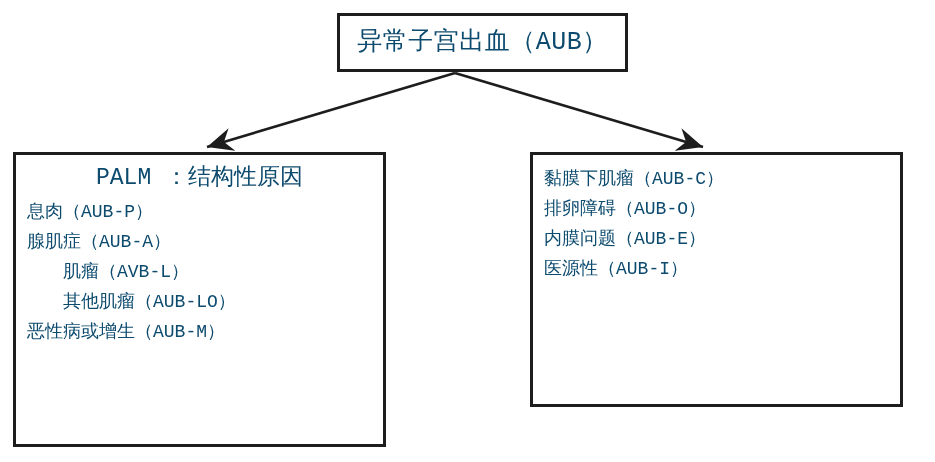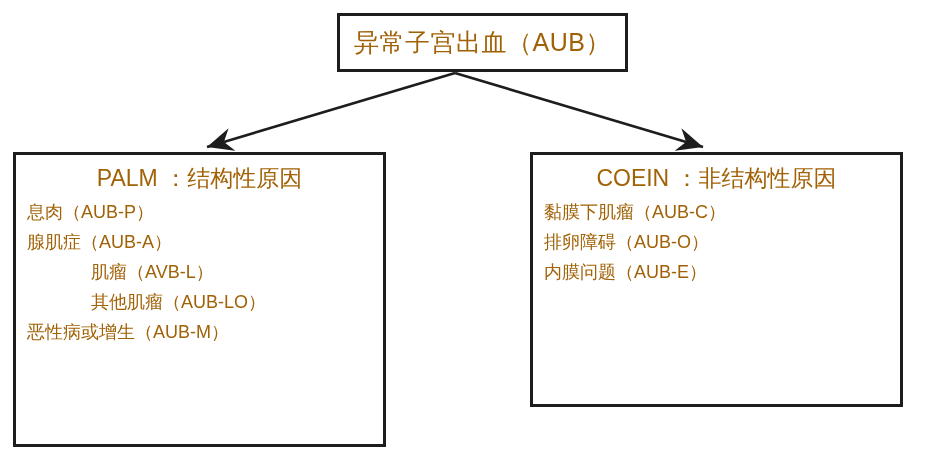--- a/index.html
+++ b/index.html
@@ -5,22 +5,22 @@
   html, body {
     margin: 0;
     padding: 0;
     background: #ffffff;
   }
   #canvas {
     position: relative;
     width: 935px;
     height: 462px;
     background: #ffffff;
-    font-family: Liberation Sans, sans-serif;
-    color: #a16207;
+    font-family: Liberation Mono, monospace;
+    color: #0c4a6e;
     overflow: hidden;
   }
 
   .node-box {
     position: absolute;
     box-sizing: border-box;
     border: 3px solid #1d1d1d;
     background: #ffffff;
   }
 
@@ -64,21 +64,21 @@
     text-align: center;
     padding: 3px 0 7px 0;
     white-space: nowrap;
   }
   .item-line {
     font-size: 18px;
     line-height: 1.0;
     padding: 6px 0 6px 11px;
     white-space: nowrap;
   }
-  .item-line.indent-1 { padding-left: 75px; }
+  .item-line.indent-1 { padding-left: 47px; }
 
   
   #connectors {
     position: absolute;
     left: 0;
     top: 0;
     width: 935px;
     height: 462px;
     pointer-events: none;
   }
@@ -111,20 +111,20 @@
       <div class="item-line">息肉（AUB-P）</div>
       <div class="item-line">腺肌症（AUB-A）</div>
       <div class="item-line indent-1">肌瘤（AVB-L）</div>
       <div class="item-line indent-1">其他肌瘤（AUB-LO）</div>
       <div class="item-line">恶性病或增生（AUB-M）</div>
     </div>
   </div>
 
   <div class="node-box" id="coein-box">
     <div class="box-inner">
-      <div class="heading-line">COEIN ：非结构性原因</div>
       <div class="item-line">黏膜下肌瘤（AUB-C）</div>
       <div class="item-line">排卵障碍（AUB-O）</div>
       <div class="item-line">内膜问题（AUB-E）</div>
+      <div class="item-line">医源性（AUB-I）</div>
     </div>
   </div>
 
 </div>
 
 </body></html>

